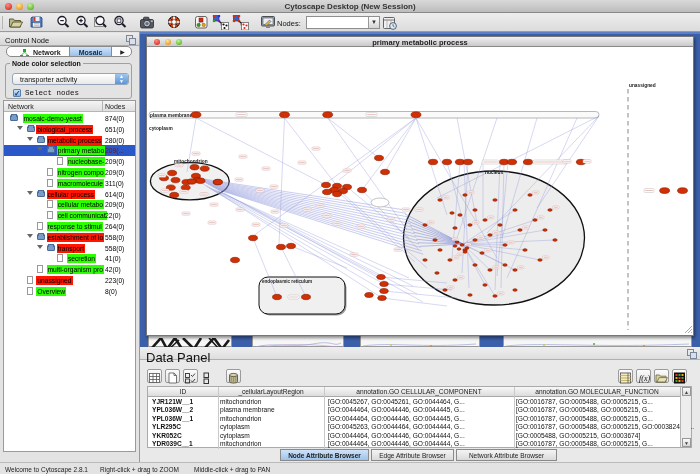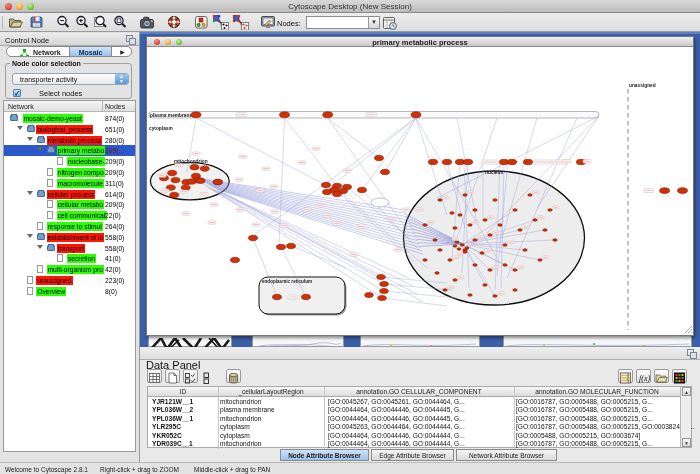--- a/index.html
+++ b/index.html
@@ -1,21 +1,21 @@
 <!DOCTYPE html>
 <html><head><meta charset="utf-8">
 <style>
 *{margin:0;padding:0;box-sizing:border-box;}
 body{font-family:"Liberation Sans",sans-serif;}
 #app{position:relative;width:700px;height:474px;overflow:hidden;background:#e3e3e3;}
 .abs{position:absolute;}
 
 #titlebar{left:0;top:0;width:700px;height:13px;background:linear-gradient(#d9d9d9,#bcbcbc);border-bottom:1px solid #888;}
 .tl{position:absolute;top:3px;width:7px;height:7px;border-radius:50%;}
-#titlebar .t{position:absolute;left:0;right:0;top:2px;text-align:center;font-size:8px;font-weight:normal;color:#333;}
+#titlebar .t{position:absolute;left:0;right:0;top:2px;text-align:center;font-size:8px;font-weight:bold;color:#333;}
 
 #toolbar{left:0;top:13px;width:700px;height:19px;background:linear-gradient(#ededed,#dcdcdc);border-bottom:1px solid #9a9a9a;}
 .tsep{position:absolute;top:3px;width:1px;height:13px;background:#b5b5b5;}
 #search-lab{left:277px;top:6px;font-size:7.5px;color:#111;}
 #search-box{left:306px;top:3px;width:74px;height:13px;background:#fff;border:1px solid #8e8e8e;}
 #search-arrow{left:368px;top:4px;width:11px;height:11px;background:linear-gradient(#fdfdfd,#d5d5d5);border-left:1px solid #999;font-size:6px;text-align:center;line-height:11px;color:#333;}
 
 #cpanel{left:0;top:32px;width:140px;height:430px;background:#e3e3e3;border-right:1px solid #9a9a9a;}
 #cphead{left:0px;top:1px;width:139px;height:13px;background:linear-gradient(#ececec,#d6d6d6);border-bottom:1px solid #aaa;}
 #cphead span{position:absolute;left:5px;top:3px;font-size:7.5px;color:#111;}
@@ -24,21 +24,21 @@
 #tab-net{position:absolute;left:0;top:0;width:62px;height:11px;font-size:7px;font-weight:bold;color:#222;}
 #tab-mos{position:absolute;left:62px;top:0;width:43px;height:11px;background:linear-gradient(#cfe4fa,#8db9e8);border-left:1px solid #8a8a8a;border-right:1px solid #8a8a8a;font-size:7px;font-weight:bold;color:#102a43;text-align:center;line-height:11px;}
 #tab-arr{position:absolute;left:105px;top:0;width:21px;height:11px;text-align:center;font-size:6px;line-height:11px;color:#222;}
 
 #grpbox{left:5px;top:31px;width:127px;height:36px;border:1px solid #a0a0a0;border-radius:3px;}
 #grplab{left:10px;top:28px;font-size:7px;font-weight:bold;color:#111;background:#e3e3e3;padding:0 2px;}
 #combo{left:12px;top:41px;width:117px;height:12px;background:linear-gradient(#ffffff,#e8e8e8);border:1px solid #96a5b8;border-radius:3px;}
 #combo .txt{position:absolute;left:7px;top:2px;font-size:7px;color:#111;}
 #combo .btn{position:absolute;right:0px;top:0px;width:13px;height:10px;background:linear-gradient(#9ec7f0,#5b96d8);border-radius:0 2px 2px 0;color:#fff;font-size:5px;text-align:center;line-height:5px;}
 #chk{left:13px;top:57px;width:8px;height:8px;background:linear-gradient(#cfe6fa,#7fb2e4);border:1px solid #5580b0;border-radius:1px;color:#1a3c68;font-size:8px;line-height:8px;text-align:center;font-weight:bold;}
-#chklab{left:39px;top:57px;font-size:7.5px;color:#111;}
+#chklab{left:25px;top:57px;font-size:7.5px;color:#111;font-family:Liberation Mono, monospace;}
 
 #tree{left:3px;top:68px;width:133px;height:352px;background:#fff;border:1px solid #9a9a9a;}
 #treehead{position:absolute;left:0;top:0;width:131px;height:11px;background:linear-gradient(#f5f5f5,#dfdfdf);border-bottom:1px solid #b5b5b5;font-size:7px;color:#222;}
 #treehead .c1{position:absolute;left:4px;top:2px;}
 #treehead .c2{position:absolute;left:101px;top:2px;}
 #treehead .sep{position:absolute;left:98px;top:0;width:1px;height:11px;background:#b5b5b5;}
 .trow{position:absolute;left:0;width:131px;height:10.8px;font-size:6.7px;}
 .trow .lbl{position:absolute;top:1px;padding:0 1px;line-height:9px;color:#000;white-space:nowrap;}
 .trow .num{position:absolute;left:101px;top:1px;color:#000;line-height:9px;}
 .trow .arr{position:absolute;top:2px;width:0;height:0;border-left:3px solid transparent;border-right:3px solid transparent;border-top:4px solid #666;}
@@ -54,21 +54,21 @@
 
 .thumb{position:absolute;top:302px;height:13px;background:#f7f7f7;border:1px solid #999;}
 
 #iwin{left:6px;top:4px;width:548px;height:300px;background:#fff;border:1px solid #777;box-shadow:1px 2px 3px rgba(0,0,0,0.45);padding-left:32px;}
 #iwin-title{position:absolute;left:0;top:0;width:546px;height:10px;background:linear-gradient(#f0f0f0,#c9c9c9);border-bottom:1px solid #8a8a8a;}
 #iwin-title .t{position:absolute;left:0;right:0;top:0.5px;text-align:center;font-size:7.5px;font-weight:bold;color:#222;}
 #canvas{position:absolute;left:0;top:11px;width:546px;height:287px;background:#fff;}
 
 #dpanel{left:140px;top:347px;width:560px;height:115px;background:#e9e9e9;}
 #dphead{position:absolute;left:0;top:0;width:560px;height:13px;background:linear-gradient(#efefef,#dedede);border-bottom:1px solid #b0b0b0;}
-#dphead span{position:absolute;left:6px;top:12px;font-size:11px;color:#111;}
+#dphead span{position:absolute;left:6px;top:3px;font-size:13px;color:#111;}
 .dbtn{position:absolute;width:15px;height:14px;background:linear-gradient(#fcfcfc,#e3e3e3);border:1px solid #9b9b9b;border-radius:2px;}
 
 #dtable{position:absolute;left:7px;top:39px;width:545px;height:62px;background:#fff;border:1px solid #aaa;}
 #dthead{position:absolute;left:0;top:0;width:532px;height:10px;background:linear-gradient(#f8f8f8,#dcdcdc);border-bottom:1px solid #a8a8a8;font-size:6.6px;color:#222;}
 #dthead div{position:absolute;top:1px;text-align:center;}
 .dcol{position:absolute;top:0;width:1px;height:62px;background:#c9c9c9;}
 .drow{position:absolute;left:0;width:537px;height:8.4px;font-size:6.6px;color:#111;white-space:nowrap;}
 .drow b{position:absolute;left:4px;font-weight:bold;}
 .drow .c2{position:absolute;left:72px;}
 .drow .c3{position:absolute;left:180px;}

